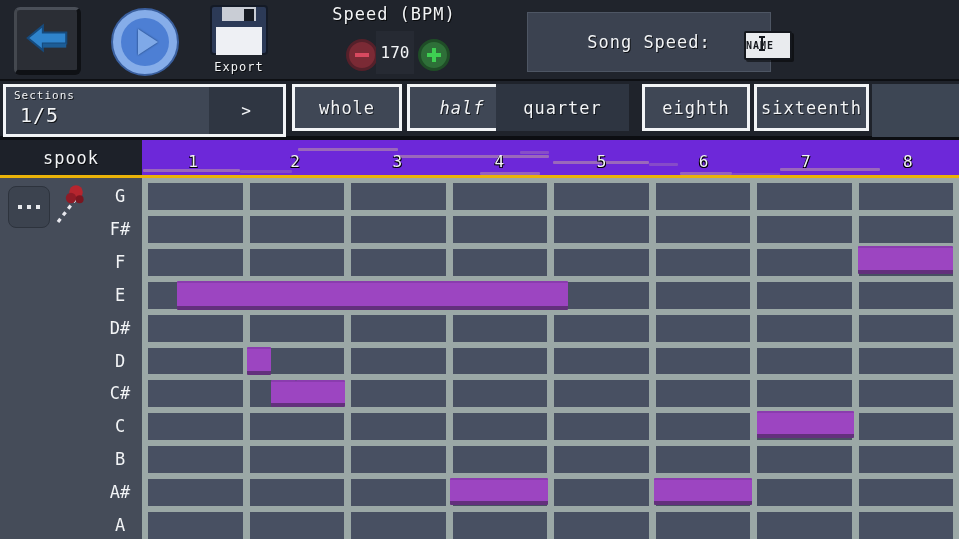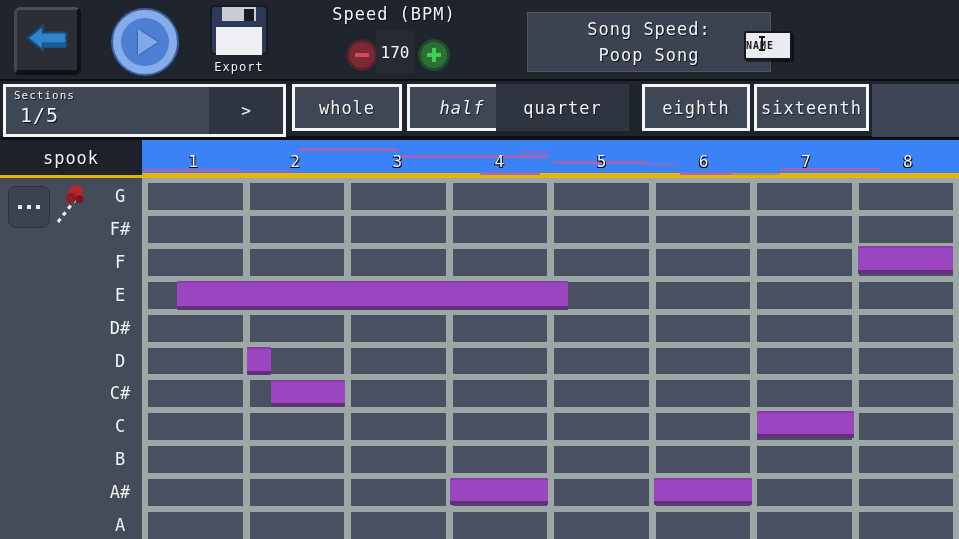--- a/index.html
+++ b/index.html
@@ -55,22 +55,22 @@
   .sections-value{position:absolute;left:14px;top:16px;font-size:20px;}
   .sections-next{position:absolute;right:0;top:0;width:74px;height:47px;background:#2f3642;
                  display:flex;align-items:center;justify-content:center;font-size:16px;cursor:pointer;}
   .dur-btn{position:absolute;top:3px;height:47px;background:#3f4755;border:3px solid #f2f4f6;
            box-sizing:border-box;display:flex;align-items:center;justify-content:center;
            font-size:17px;cursor:pointer;letter-spacing:1px;text-shadow:1px 1px 0 rgba(0,0,0,.6);}
   .dur-btn.selected{background:#2e3541;border:none;}
   .toolbar-filler{position:absolute;left:872px;top:3px;width:87px;height:53px;background:#3d4654;}
 
   
-  .track-row{position:absolute;left:0;top:140px;width:959px;height:38px;background:#3b82f6;
-             border-bottom:5px solid #eab308;box-sizing:border-box;}
+  .track-row{position:absolute;left:0;top:140px;width:959px;height:38px;background:#6d28d9;
+             border-bottom:3px solid #eab308;box-sizing:border-box;}
   .track-tab{position:absolute;left:0;top:0;width:142px;height:35px;background:#1d2129;
              display:flex;align-items:center;justify-content:center;font-size:17px;cursor:pointer;}
   .measure-strip{position:absolute;left:142px;top:0;width:817px;height:35px;overflow:hidden;}
   .measure-num{position:absolute;top:11px;width:16px;height:22px;line-height:22px;font-size:16px;
                text-align:center;text-shadow:1px 1px 0 #000,-1px 1px 0 #000;}
   .mini-seg{position:absolute;height:3px;background:#9a68bb;border-radius:1px;}
 
   
   .main{position:absolute;left:0;top:178px;width:959px;height:361px;}
   .sidebar{position:absolute;left:0;top:0;width:142px;height:361px;background:#454c59;}
@@ -131,21 +131,20 @@
           </div>
         <div class="bpm-box">170</div>
         <div class="round-btn plus-btn">
             <div class="plus-bar"></div>
           </div>
       </div>
     </div>
 
     <div class="song-panel">
       <div class="pxtext">Song Speed:</div>
-      <div class="pxtext">Poop Song</div>
     </div>
     <div class="name-btn">
       <span>NAME</span>
       <span class="ibeam"></span>
     </div>
   </div>
 
   <div class="toolbar">
     <div class="sections-panel">
       <div class="sections-label pxtext">Sections</div>

